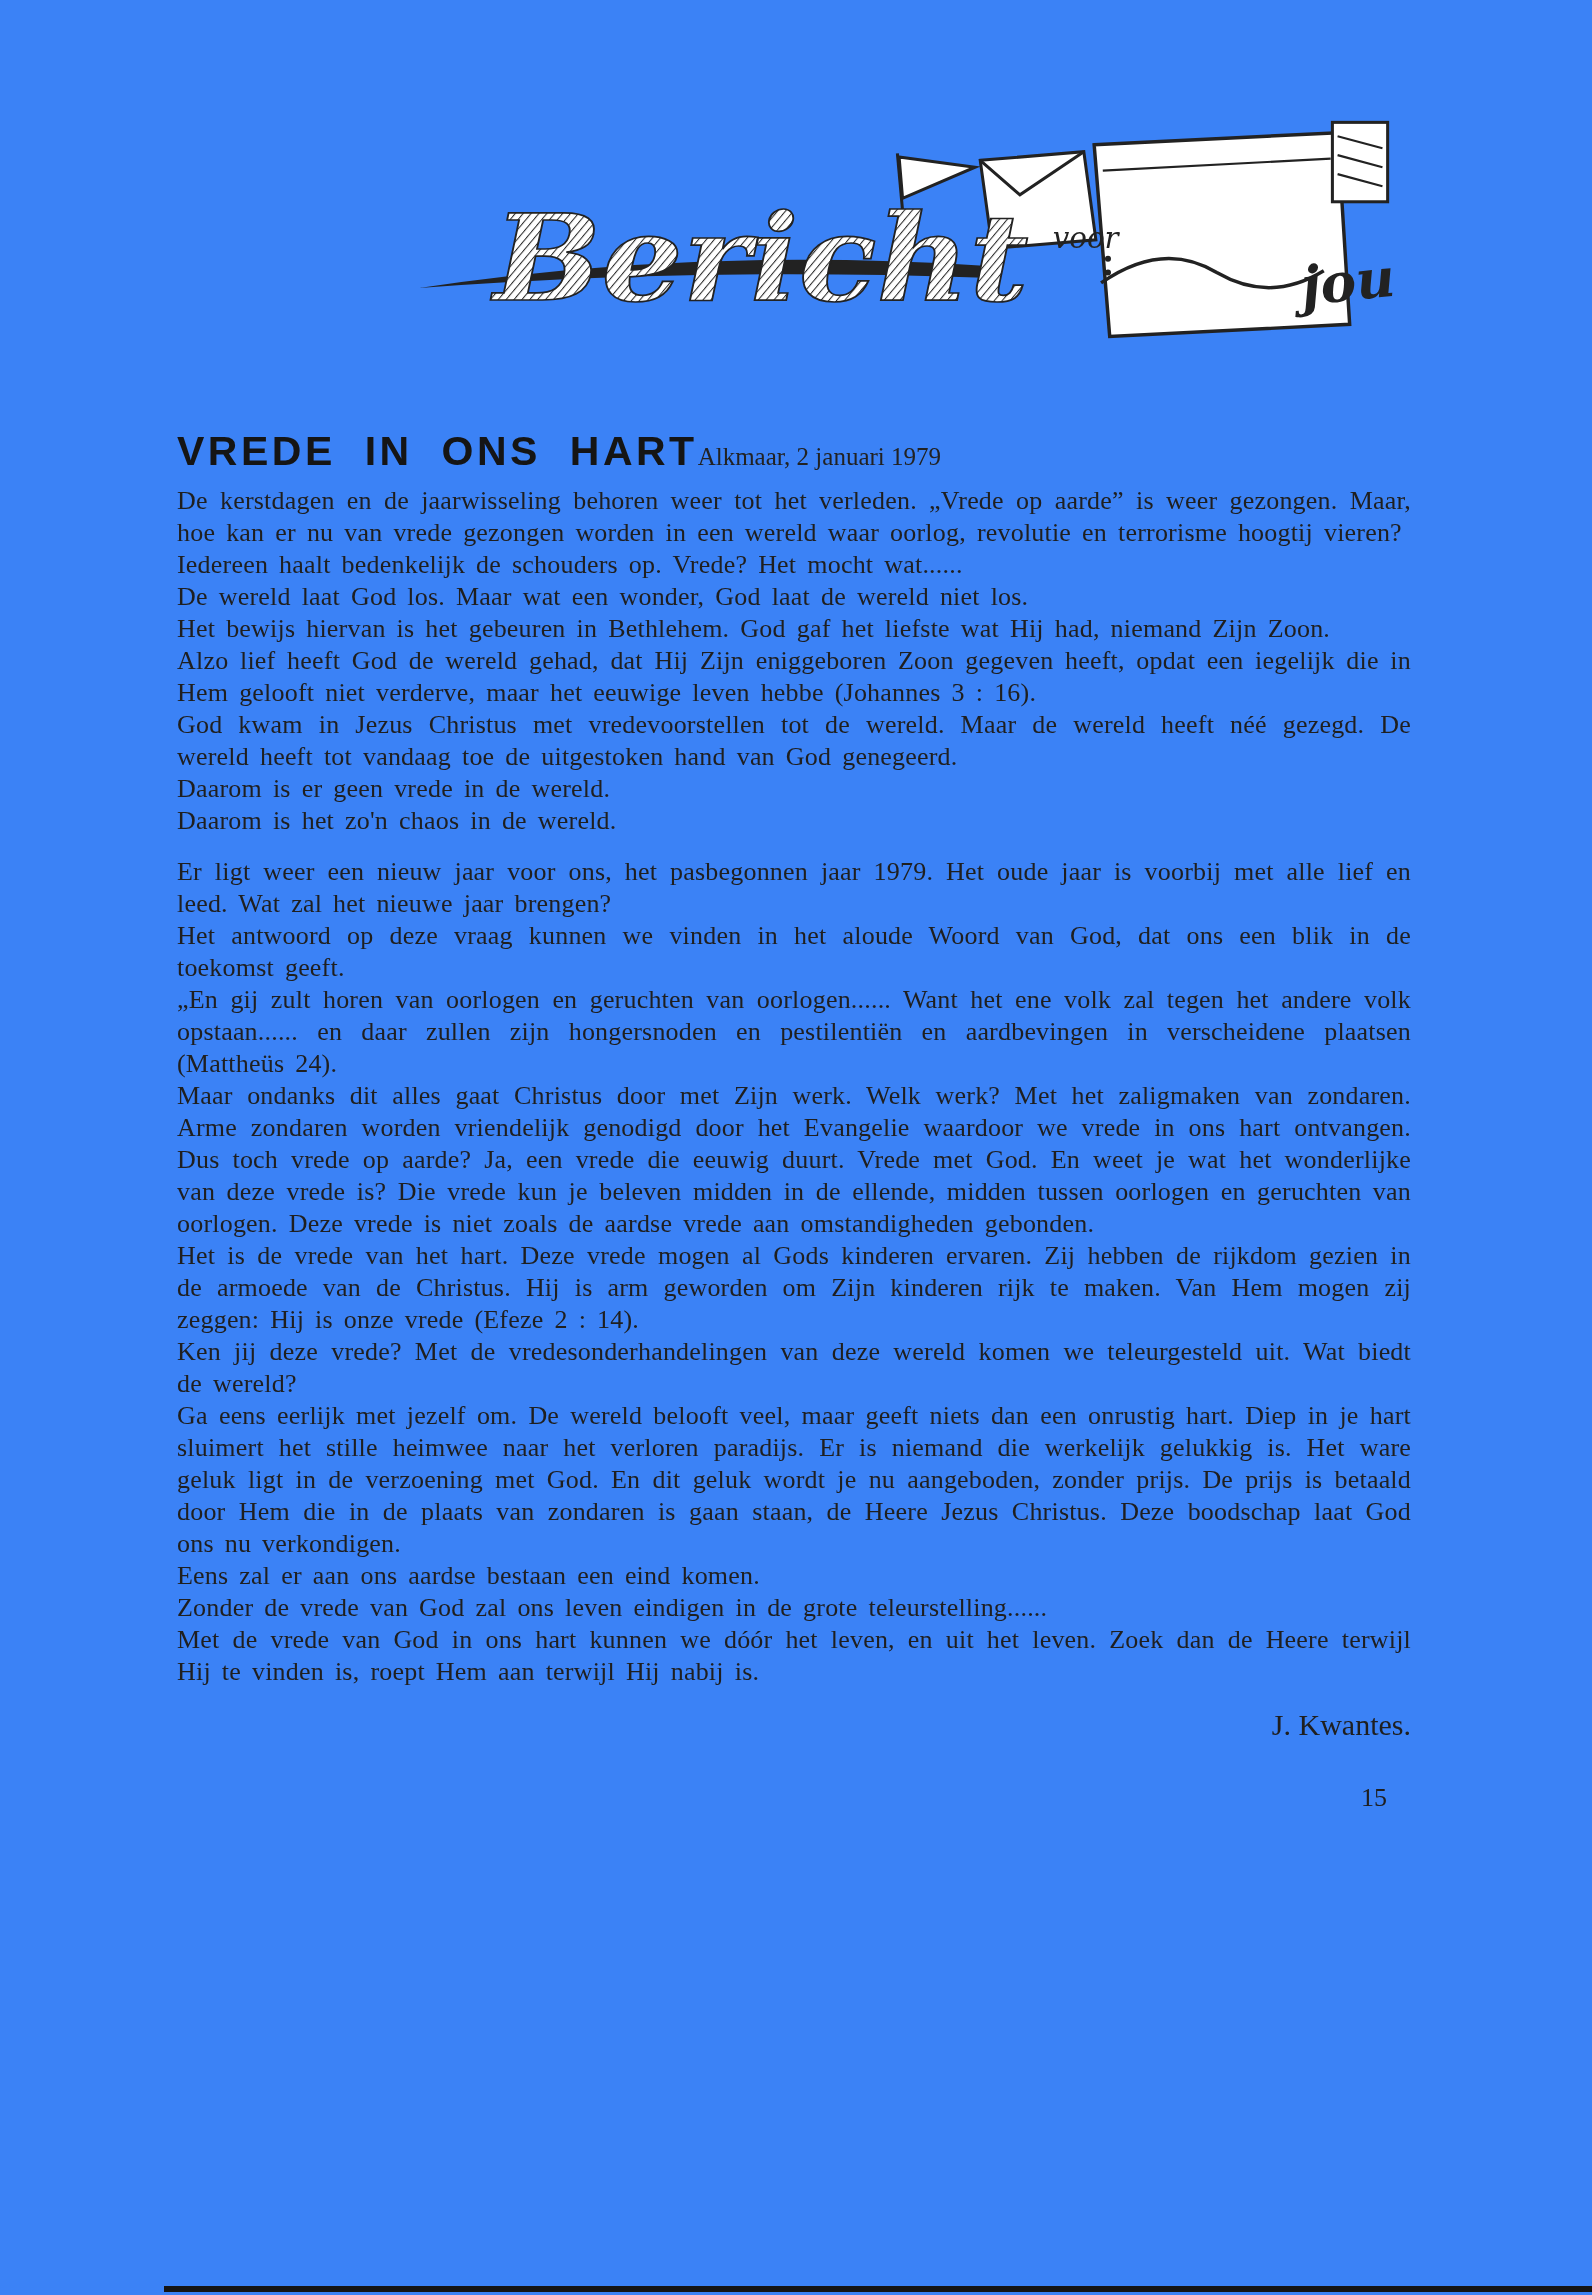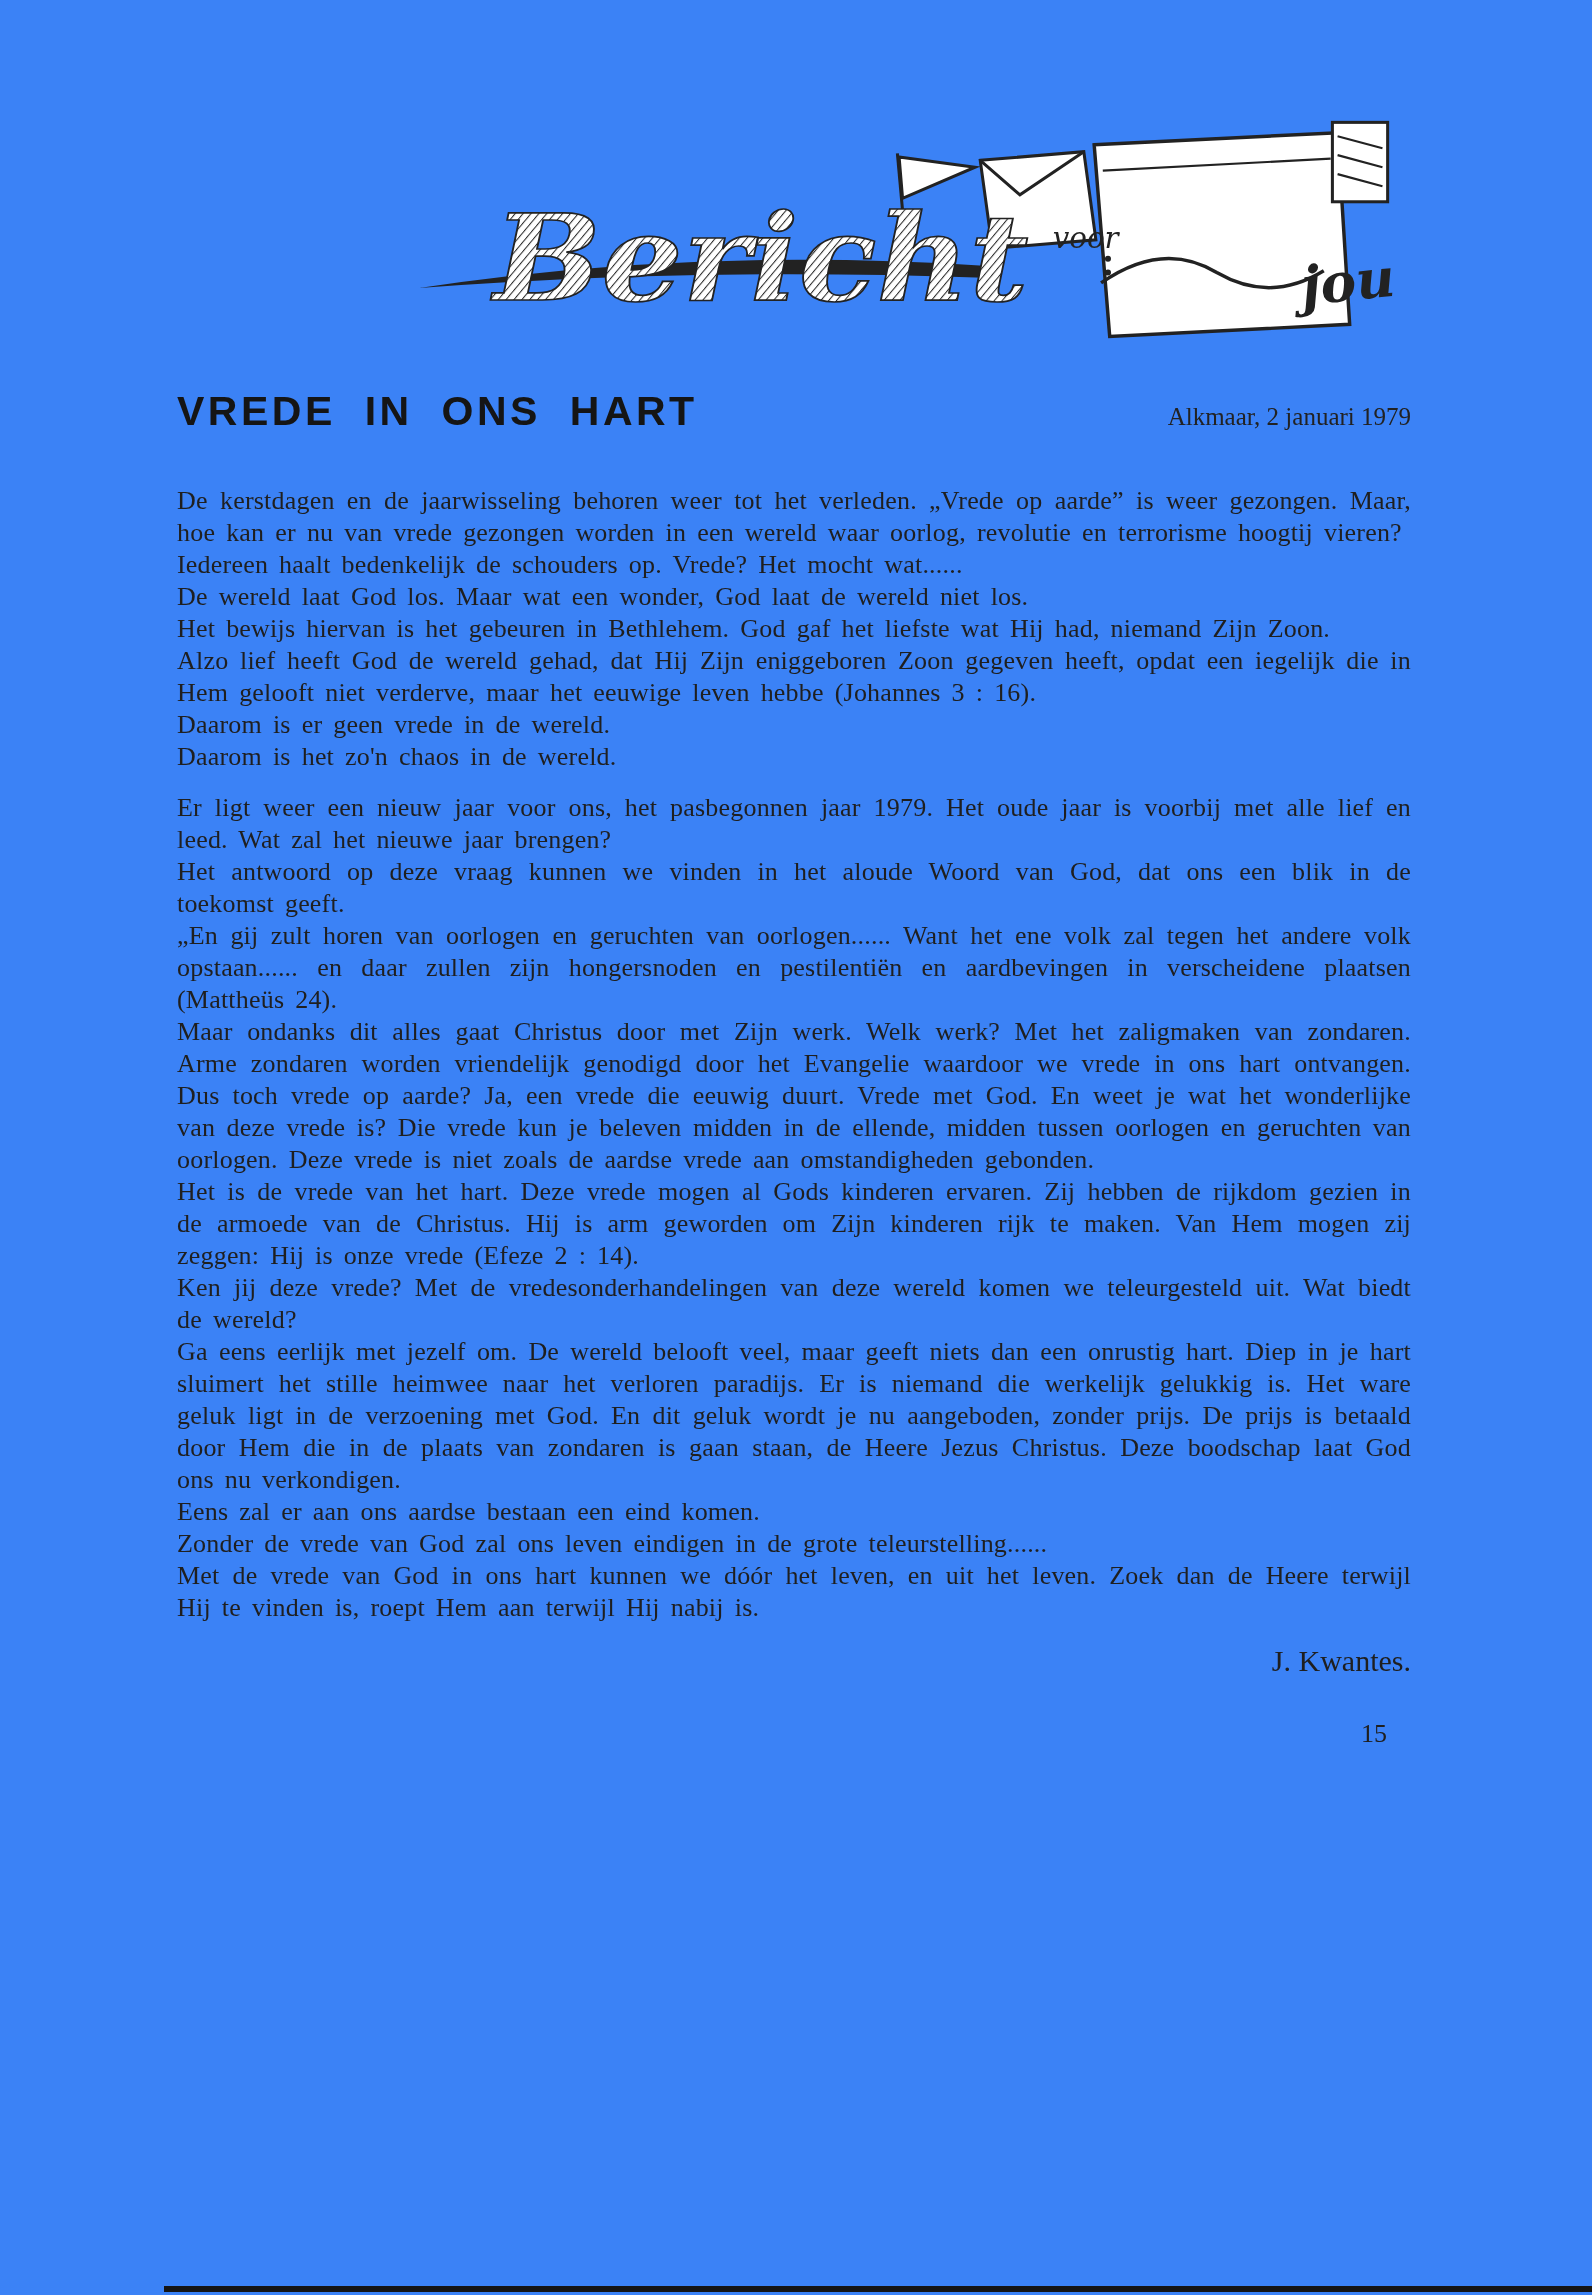--- a/index.html
+++ b/index.html
@@ -19,24 +19,23 @@
   .masthead {
     position: absolute;
     left: 414px;
     top: 117px;
     width: 984px;
     height: 255px;
   }
   .header-row {
     position: absolute;
     left: 177px;
-    top: 388px;
+    top: 428px;
     width: 1234px;
     display: flex;
-    justify-content: space-between;
     align-items: baseline;
   }
   .title {
     margin: 0;
     font-family: "Liberation Sans", sans-serif;
     font-weight: 700;
     font-size: 41px;
     letter-spacing: 3.5px;
     word-spacing: 14px;
     color: #151515;
@@ -138,20 +137,21 @@
     <div class="dateline">Alkmaar, 2 januari 1979</div>
   </div>
 
   <div class="body-col">
     <div class="block">
         <p class="para">De kerstdagen en de jaarwisseling behoren weer tot het verleden. „Vrede op aarde” is weer gezongen. Maar, hoe kan er nu van vrede gezongen worden in een wereld waar oorlog, revolutie en terrorisme hoogtij vieren?</p>
         <p class="para">Iedereen haalt bedenkelijk de schouders op. Vrede? Het mocht wat......</p>
         <p class="para">De wereld laat God los. Maar wat een wonder, God laat de wereld niet los.</p>
         <p class="para">Het bewijs hiervan is het gebeuren in Bethlehem. God gaf het liefste wat Hij had, niemand Zijn Zoon.</p>
         <p class="para">Alzo lief heeft God de wereld gehad, dat Hij Zijn eniggeboren Zoon gegeven heeft, opdat een iegelijk die in Hem gelooft niet verderve, maar het eeuwige leven hebbe (Johannes 3 : 16).</p>
+        <p class="para">God kwam in Jezus Christus met vredevoorstellen tot de wereld. Maar de wereld heeft néé gezegd. De wereld heeft tot vandaag toe de uitgestoken hand van God genegeerd.</p>
         <p class="para">Daarom is er geen vrede in de wereld.</p>
         <p class="para">Daarom is het zo'n chaos in de wereld.</p>
       </div>
     <div class="block block2">
         <p class="para">Er ligt weer een nieuw jaar voor ons, het pasbegonnen jaar 1979. Het oude jaar is voorbij met alle lief en leed. Wat zal het nieuwe jaar brengen?</p>
         <p class="para">Het antwoord op deze vraag kunnen we vinden in het aloude Woord van God, dat ons een blik in de toekomst geeft.</p>
         <p class="para">„En gij zult horen van oorlogen en geruchten van oorlogen...... Want het ene volk zal tegen het andere volk opstaan...... en daar zullen zijn hongersnoden en pestilentiën en aardbevingen in verscheidene plaatsen (Mattheüs 24).</p>
         <p class="para">Maar ondanks dit alles gaat Christus door met Zijn werk. Welk werk? Met het zaligmaken van zondaren. Arme zondaren worden vriendelijk genodigd door het Evangelie waardoor we vrede in ons hart ontvangen. Dus toch vrede op aarde? Ja, een vrede die eeuwig duurt. Vrede met God. En weet je wat het wonderlijke van deze vrede is? Die vrede kun je beleven midden in de ellende, midden tussen oorlogen en geruchten van oorlogen. Deze vrede is niet zoals de aardse vrede aan omstandigheden gebonden.</p>
         <p class="para">Het is de vrede van het hart. Deze vrede mogen al Gods kinderen ervaren. Zij hebben de rijkdom gezien in de armoede van de Christus. Hij is arm geworden om Zijn kinderen rijk te maken. Van Hem mogen zij zeggen: Hij is onze vrede (Efeze 2 : 14).</p>
         <p class="para">Ken jij deze vrede? Met de vredesonderhandelingen van deze wereld komen we teleurgesteld uit. Wat biedt de wereld?</p>

